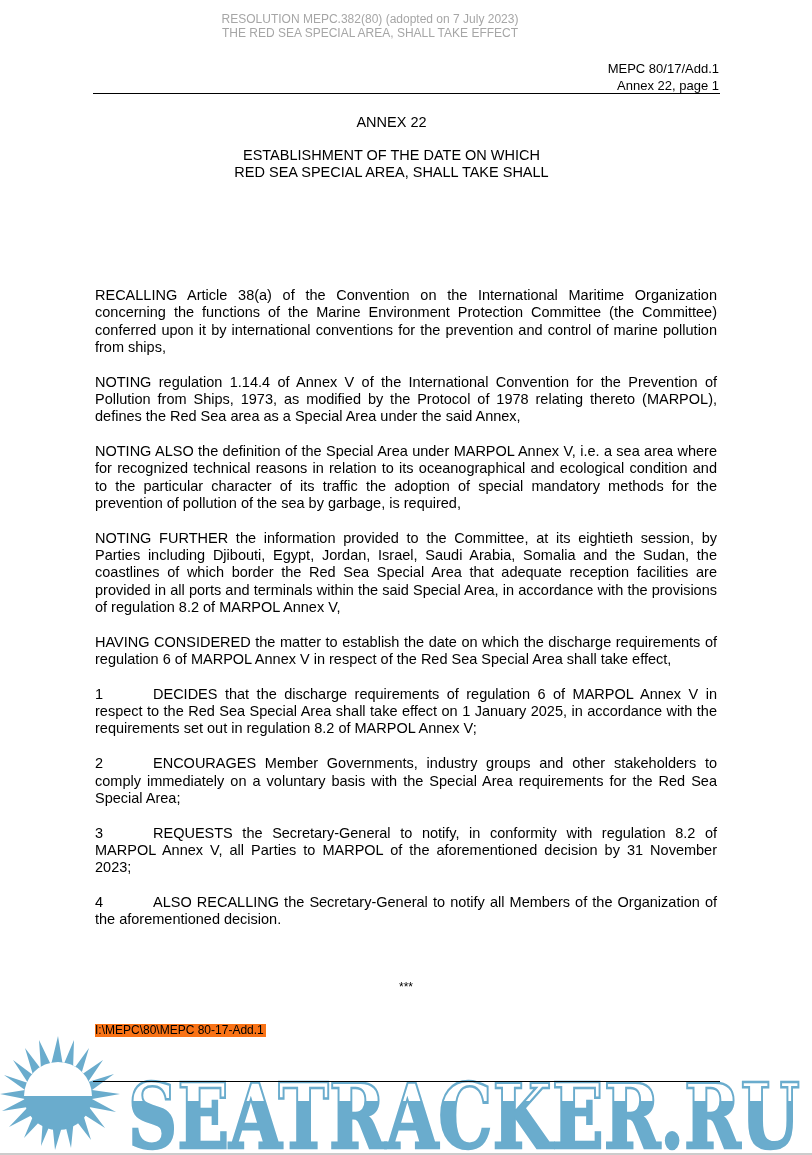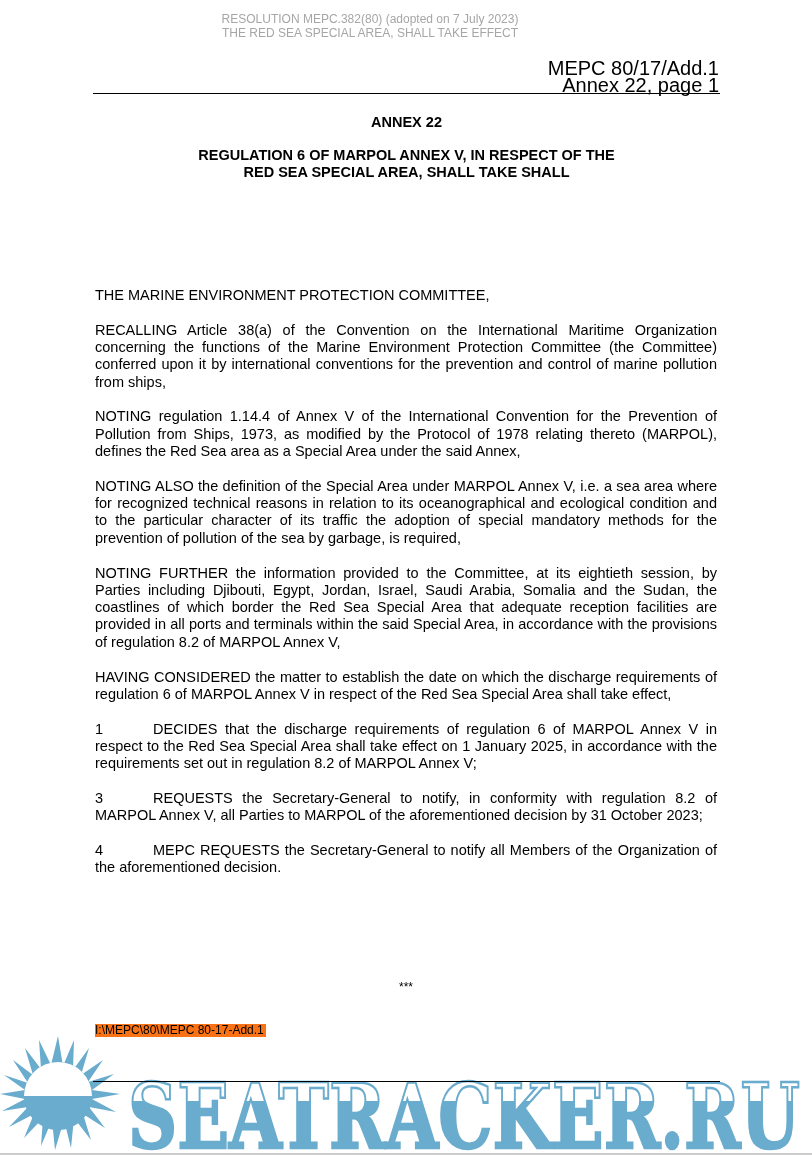--- a/index.html
+++ b/index.html
@@ -23,38 +23,38 @@
       text-align: center;
       color: #a6a6a6;
       font-size: 12px;
       line-height: 14px;
     }
     .doc-ref {
       position: absolute;
       top: 60px;
       right: 93px;
       text-align: right;
-      font-size: 20px;
+      font-size: 13px;
       line-height: 17px;
     }
     .header-rule {
       position: absolute;
       top: 93px;
       left: 93px;
       width: 627px;
       height: 0;
       border-top: 1.5px solid #000;
     }
     .titles {
       position: absolute;
       top: 114px;
-      left: 93px;
+      left: 78px;
       width: 627px;
       text-align: center;
-      font-weight: bold;
+      font-weight: normal;
       font-size: 14.5px;
       line-height: 17px;
     }
     .titles .block { margin-bottom: 16px; }
     .body-text {
       position: absolute;
       top: 287px;
       left: 95px;
       width: 622px;
       font-size: 14.5px;
@@ -124,36 +124,36 @@
   <div>Annex 22, page 1</div>
 </div>
 
 <div class="header-rule"></div>
 
 <div class="titles">
   <div class="block">ANNEX 22</div>
   <div class="block">
   </div>
   <div class="block">
-    <div>REGULATION 6 OF MARPOL ANNEX V, IN RESPECT OF THE</div>
+    <div>ESTABLISHMENT OF THE DATE ON WHICH</div>
     <div>RED SEA SPECIAL AREA, SHALL TAKE SHALL</div>
   </div>
 </div>
 
 <div class="body-text">
-  <p class="para">THE MARINE ENVIRONMENT PROTECTION COMMITTEE,</p>
   <p class="para">RECALLING Article 38(a) of the Convention on the International Maritime Organization concerning the functions of the Marine Environment Protection Committee (the Committee) conferred upon it by international conventions for the prevention and control of marine pollution from ships,</p>
   <p class="para">NOTING regulation 1.14.4 of Annex V of the International Convention for the Prevention of Pollution from Ships, 1973, as modified by the Protocol of 1978 relating thereto (MARPOL), defines the Red Sea area as a Special Area under the said Annex,</p>
   <p class="para">NOTING ALSO the definition of the Special Area under MARPOL Annex V, i.e. a sea area where for recognized technical reasons in relation to its oceanographical and ecological condition and to the particular character of its traffic the adoption of special mandatory methods for the prevention of pollution of the sea by garbage, is required,</p>
   <p class="para">NOTING FURTHER the information provided to the Committee, at its eightieth session, by Parties including Djibouti, Egypt, Jordan, Israel, Saudi Arabia, Somalia and the Sudan, the coastlines of which border the Red Sea Special Area that adequate reception facilities are provided in all ports and terminals within the said Special Area, in accordance with the provisions of regulation 8.2 of MARPOL Annex V,</p>
   <p class="para">HAVING CONSIDERED the matter to establish the date on which the discharge requirements of regulation 6 of MARPOL Annex V in respect of the Red Sea Special Area shall take effect,</p>
 
   <p class="para"><span class="num">1</span><span>DECIDES that the discharge requirements of regulation 6 of MARPOL Annex V in respect to the Red Sea Special Area shall take effect on 1 January 2025, in accordance with the requirements set out in regulation 8.2 of MARPOL Annex V;</span></p>
-  <p class="para"><span class="num">3</span><span>REQUESTS the Secretary-General to notify, in conformity with regulation 8.2 of MARPOL Annex V, all Parties to MARPOL of the aforementioned decision by 31 October 2023;</span></p>
-  <p class="para"><span class="num">4</span><span>MEPC REQUESTS the Secretary-General to notify all Members of the Organization of the aforementioned decision.</span></p>
+  <p class="para"><span class="num">2</span><span>ENCOURAGES Member Governments, industry groups and other stakeholders to comply immediately on a voluntary basis with the Special Area requirements for the Red Sea Special Area;</span></p>
+  <p class="para"><span class="num">3</span><span>REQUESTS the Secretary-General to notify, in conformity with regulation 8.2 of MARPOL Annex V, all Parties to MARPOL of the aforementioned decision by 31 November 2023;</span></p>
+  <p class="para"><span class="num">4</span><span>ALSO RECALLING the Secretary-General to notify all Members of the Organization of the aforementioned decision.</span></p>
 </div>
 
 <div class="stars">***</div>
 
 <svg class="watermark" viewBox="0 1030 812 125" width="812" height="125" xmlns="http://www.w3.org/2000/svg">
   <defs>
     <clipPath id="bottomHalf">
       <rect x="0" y="1101" width="812" height="60"></rect>
     </clipPath>
     <clipPath id="sunBottom">

